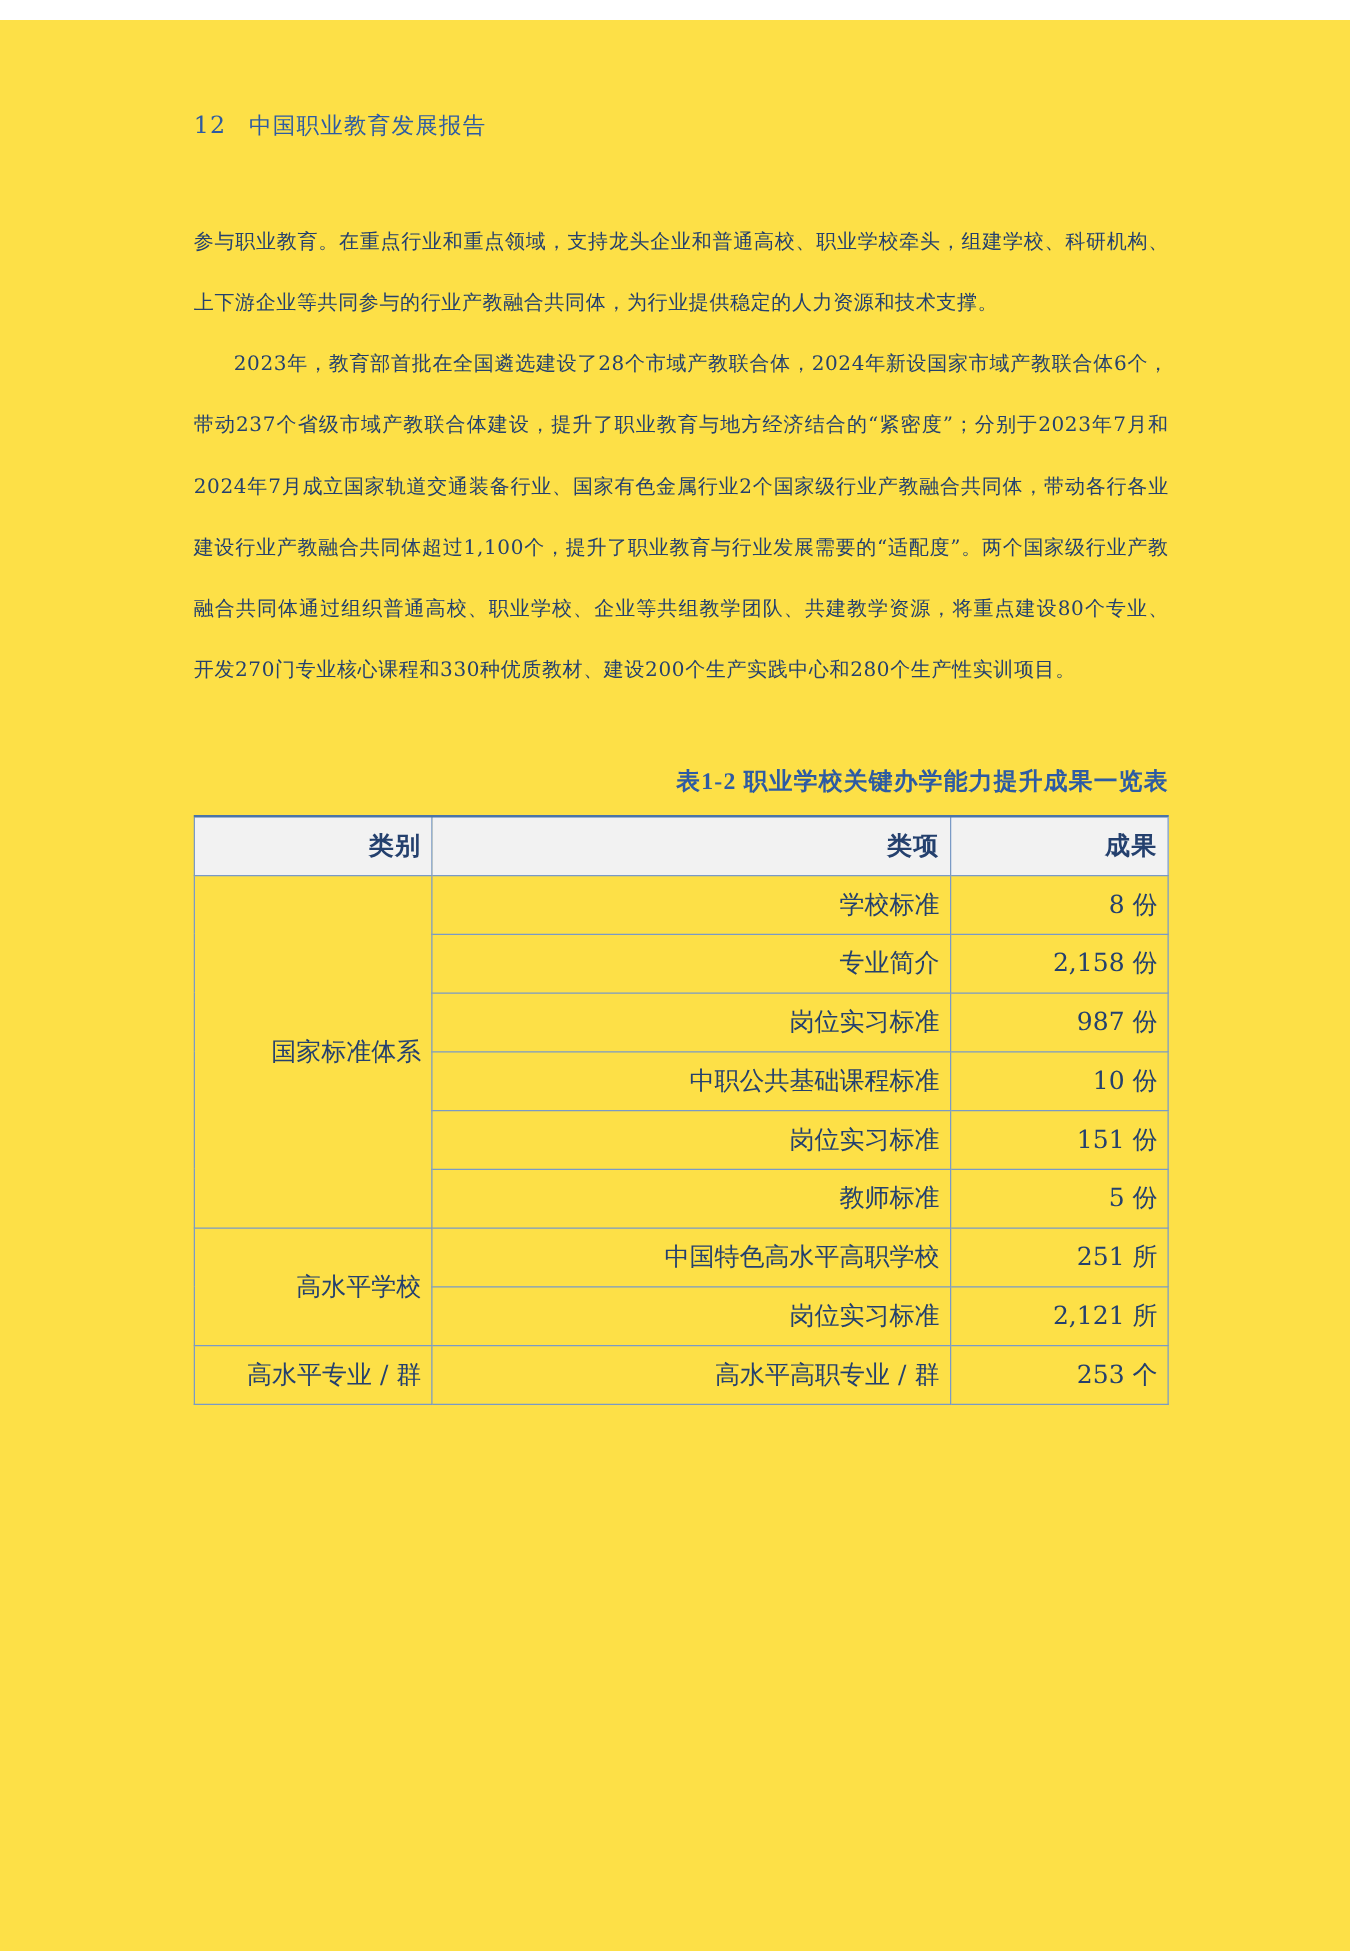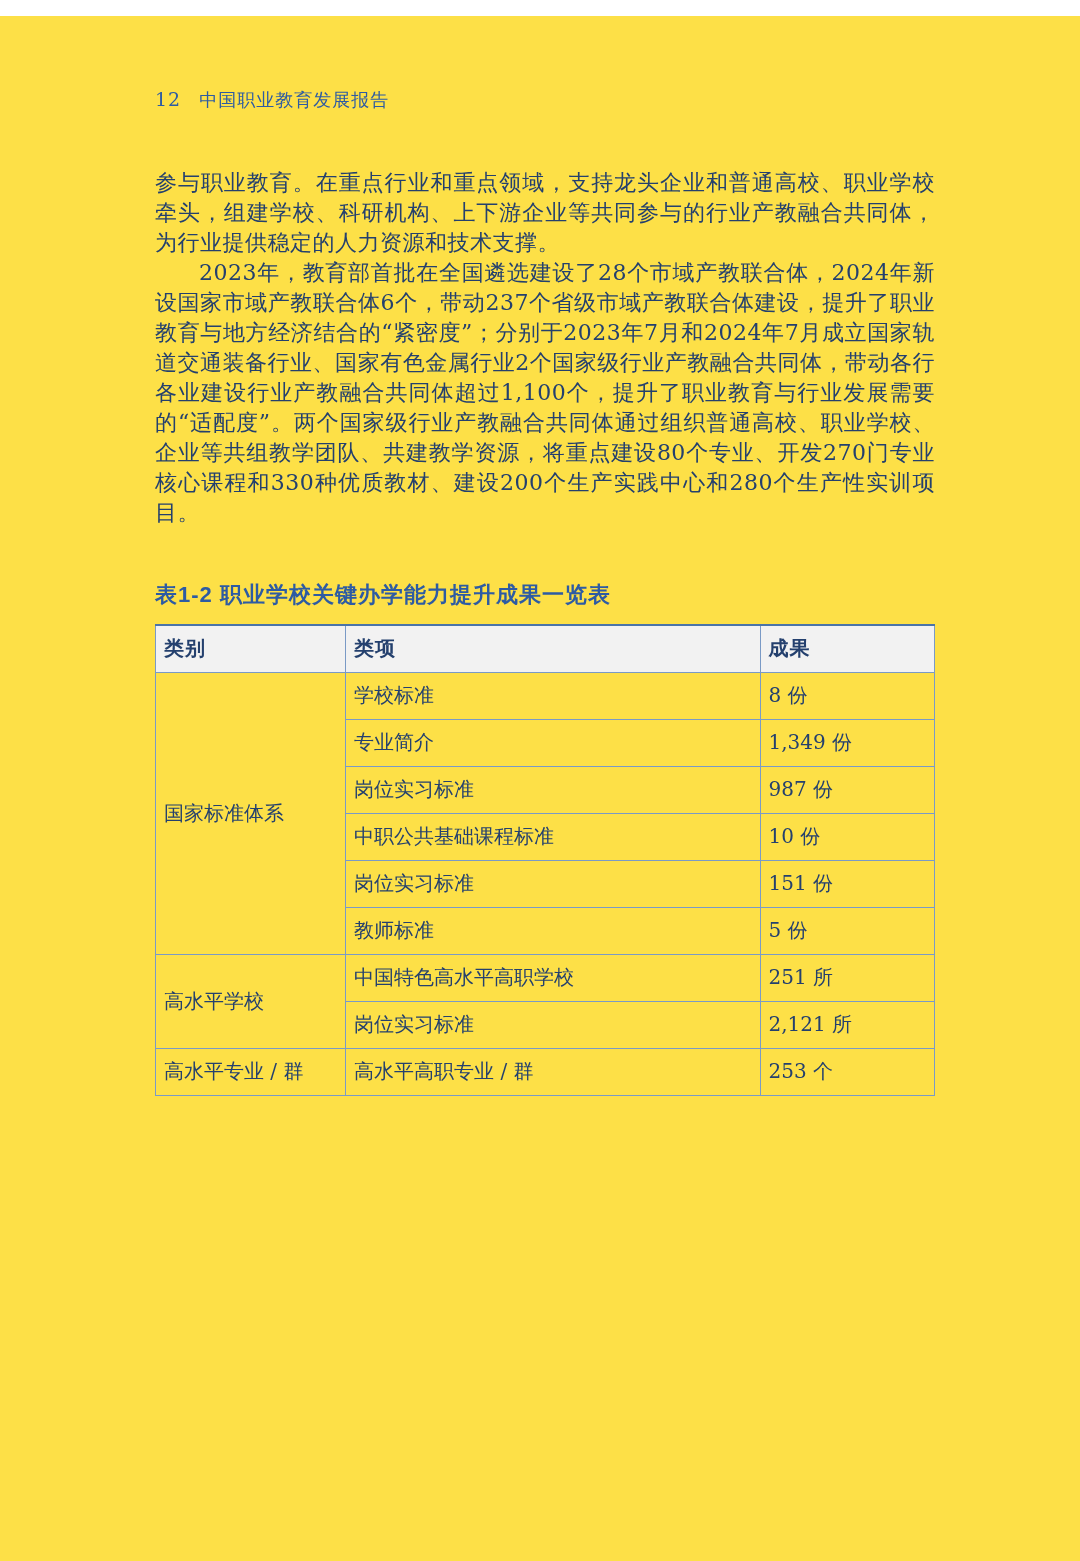--- a/index.html
+++ b/index.html
@@ -25,57 +25,57 @@
     font-size: 18px;
     color: #2d5ba3;
     letter-spacing: 1px;
     display: flex;
     align-items: baseline;
     gap: 18px;
   }
   .running-header .pagenum { font-size: 19px; }
   .running-header .booktitle { font-weight: normal; font-family: Liberation Mono, monospace; }
   .body-para {
-    font-size: 22px;
-    line-height: 30px;
+    font-size: 16px;
+    line-height: 49px;
     text-align: justify;
     letter-spacing: 0.5px;
   }
   .p1 { margin-top: 56px; }
   .p2 { text-indent: 2em; }
   .p3 { text-indent: 2em; }
   .section-heading {
     margin-top: 62px;
     margin-bottom: 56px;
     padding-left: 44px;
     font-family: "DejaVu Sans", sans-serif;
     font-weight: bold;
     font-size: 25px;
     color: #2e5ba6;
     letter-spacing: 1px;
   }
   .table-title {
     margin-top: 52px;
     margin-bottom: 14px;
-    text-align: left;
-    font-family: Liberation Sans, sans-serif;
+    text-align: right;
+    font-family: Liberation Serif, serif;
     font-weight: bold;
-    font-size: 22px;
+    font-size: 19px;
     color: #2d5ba3;
     letter-spacing: 1px;
   }
   table.results {
     width: 100%;
     border-collapse: collapse;
     border-top: 2px solid #4a74a8;
     border-bottom: 1px solid #6f94bf;
   }
   table.results th, table.results td {
     border: 1px solid #7a9ac6;
-    text-align: left;
+    text-align: right;
     vertical-align: middle;
     font-size: 20px;
     color: #24406e;
     height: 47px;
     padding: 2px 8px;
   }
   table.results th {
     background: #f2f2f2;
     font-weight: bold;
     letter-spacing: 1px;
@@ -119,21 +119,21 @@
         </tr>
       </thead>
       <tbody>
         <tr>
           <td class="cat" rowspan="6">国家标准体系</td>
           <td class="item">学校标准</td>
           <td class="res">8 份</td>
         </tr>
         <tr>
           <td class="item">专业简介</td>
-          <td class="res">1,349 份</td>
+          <td class="res">2,158 份</td>
         </tr>
         <tr>
           <td class="item">岗位实习标准</td>
           <td class="res">987 份</td>
         </tr>
         <tr>
           <td class="item">中职公共基础课程标准</td>
           <td class="res">10 份</td>
         </tr>
         <tr>

